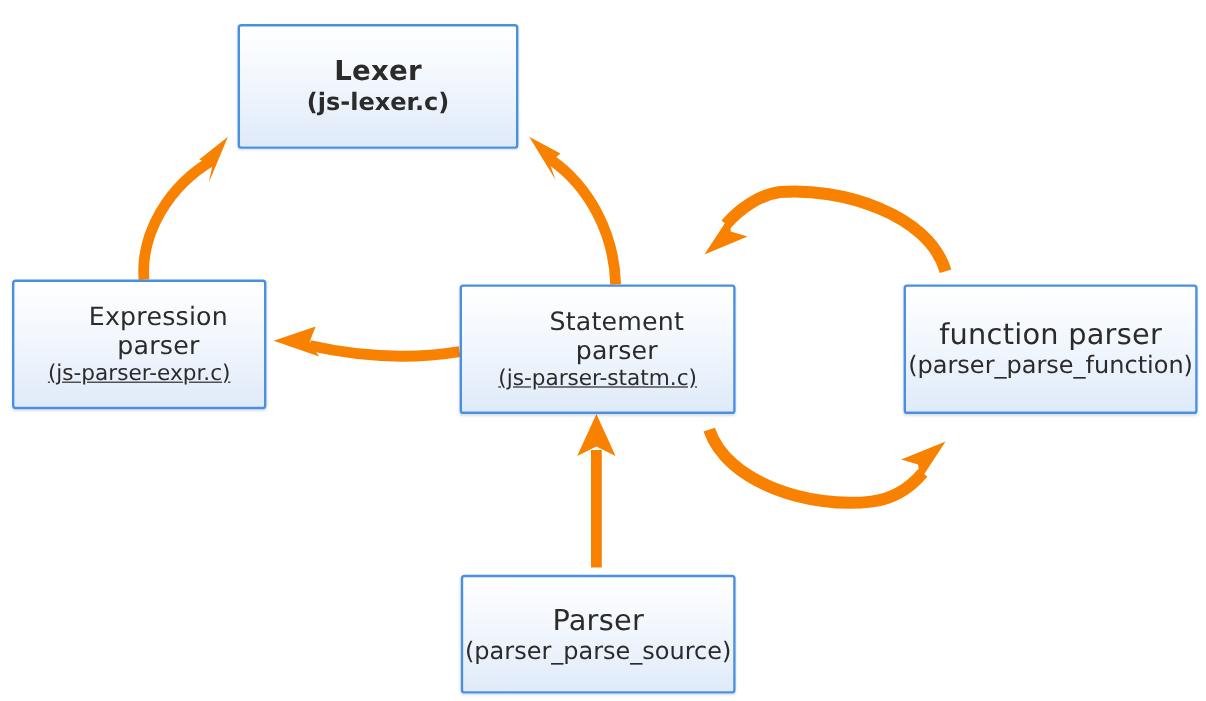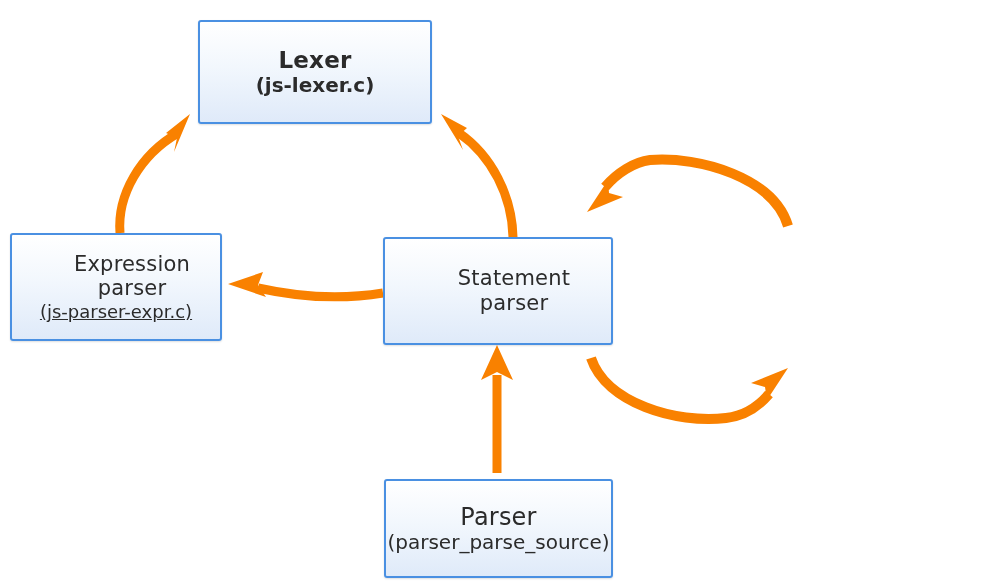--- a/index.html
+++ b/index.html
@@ -107,21 +107,26 @@
 
   <div class="node small" style="left:10px; top:233px; width:212px; height:108px;">
     <div class="title">Expression</div>
     <div class="title">parser</div>
     <div class="sub">(js-parser-expr.c)</div>
   </div>
 
   <div class="node small" style="left:383px; top:237px; width:230px; height:108px;">
     <div class="title">Statement</div>
     <div class="title">parser</div>
+    <div class="sub">(js-parser-statm.c)</div>
   </div>
 
+  <div class="node wide" style="left:753px; top:237px; width:245px; height:108px;">
+    <div class="title">function parser</div>
+    <div class="sub">(parser_parse_function)</div>
+  </div>
 
   <div class="node wide" style="left:384px; top:479px; width:229px; height:99px;">
     <div class="title">Parser</div>
     <div class="sub">(parser_parse_source)</div>
   </div>
 
 </div>
 
 </body></html>

